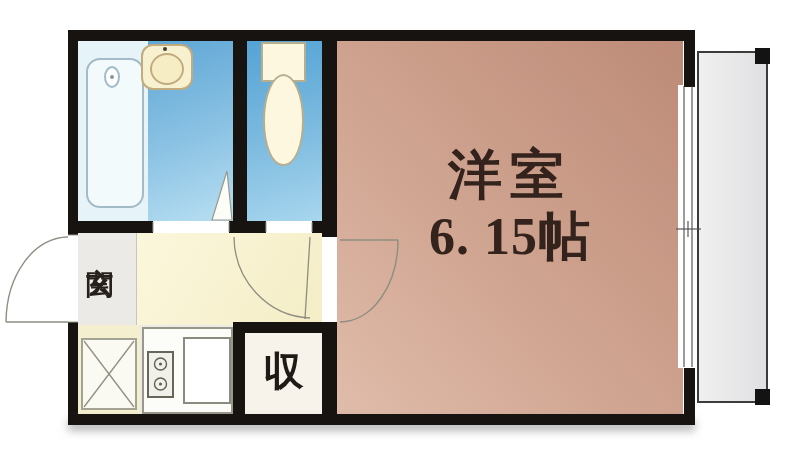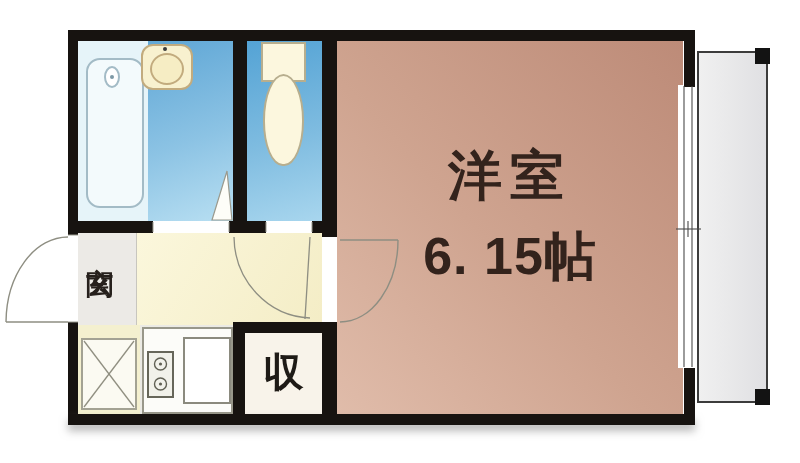--- a/index.html
+++ b/index.html
@@ -1,17 +1,17 @@
 <!DOCTYPE html>
 <html><head>
 <meta charset="utf-8">
 <style>
   html,body{margin:0;padding:0;background:#ffffff;}
   body{width:800px;height:463px;position:relative;font-family:"Liberation Sans","DejaVu Sans",sans-serif;overflow:hidden;}
-  .abs{position:absolute;box-sizing:border-box;}
+  .abs{position:absolute;box-sizing:border-box;font-family:Liberation Serif, serif;}
   
   .bath-platform{left:78px;top:41px;width:70px;height:180px;background:#e6f4f9;}
   .bath-floor{left:148px;top:41px;width:85px;height:180px;background:linear-gradient(160deg,#63a9d7 5%,#8cc3e4 55%,#b8dff2 100%);}
   .toilet-floor{left:247px;top:41px;width:75px;height:180px;background:linear-gradient(165deg,#54a3d5 0%,#7fbce0 55%,#a8d6ee 100%);}
   .genkan-floor{left:78px;top:233px;width:59px;height:92px;background:#eceae6;border-right:1px solid #c8c6be;}
   .hallway-floor{left:137px;top:233px;width:185px;height:92px;background:linear-gradient(120deg,#fbf7dc 0%,#f4edc6 100%);}
   .washer-floor{left:78px;top:325px;width:62px;height:89px;background:#f4f0cf;}
   .kitchen-floor{left:140px;top:325px;width:93px;height:89px;background:#ebeae4;}
   .closet-floor{left:245px;top:333px;width:77px;height:81px;background:#f8f3ea;}
   .main-room-floor{left:337px;top:41px;width:346px;height:373px;background:linear-gradient(to bottom left,#bd8b78 0%,#cfa490 55%,#e0bcaa 100%);}
@@ -46,21 +46,21 @@
   .w-h1b{left:229px;top:221px;width:37px;height:12px;}
   .w-h1c{left:312px;top:221px;width:25px;height:12px;}
   .w-h2{left:233px;top:322px;width:104px;height:11px;}
   .w-v3{left:233px;top:322px;width:12px;height:103px;}
   .open-room-door{left:322px;top:237px;width:15px;height:85px;background:#ffffff;}
   
   svg.overlay{position:absolute;left:0;top:0;width:800px;height:463px;pointer-events:none;}
   
   .lbl{color:#33231c;font-weight:bold;text-align:center;line-height:1.1;}
   .lbl-room{left:360px;top:146px;width:300px;font-size:54px;letter-spacing:8px;}
-  .lbl-size{left:360px;top:228px;width:300px;font-size:52px;letter-spacing:1px;}
+  .lbl-size{left:360px;top:208px;width:300px;font-size:52px;letter-spacing:1px;}
   .lbl-genkan{left:84px;top:246px;font-size:27px;writing-mode:vertical-rl;letter-spacing:5px;color:#26201c;}
   .lbl-closet{left:245px;top:350px;width:77px;font-size:40px;color:#1e1a16;}
 </style>
 </head>
 <body>
 
 <div class="abs main-room-floor"></div>
 <div class="abs bath-platform"></div>
 <div class="abs bath-floor"></div>
 <div class="abs toilet-floor"></div>

